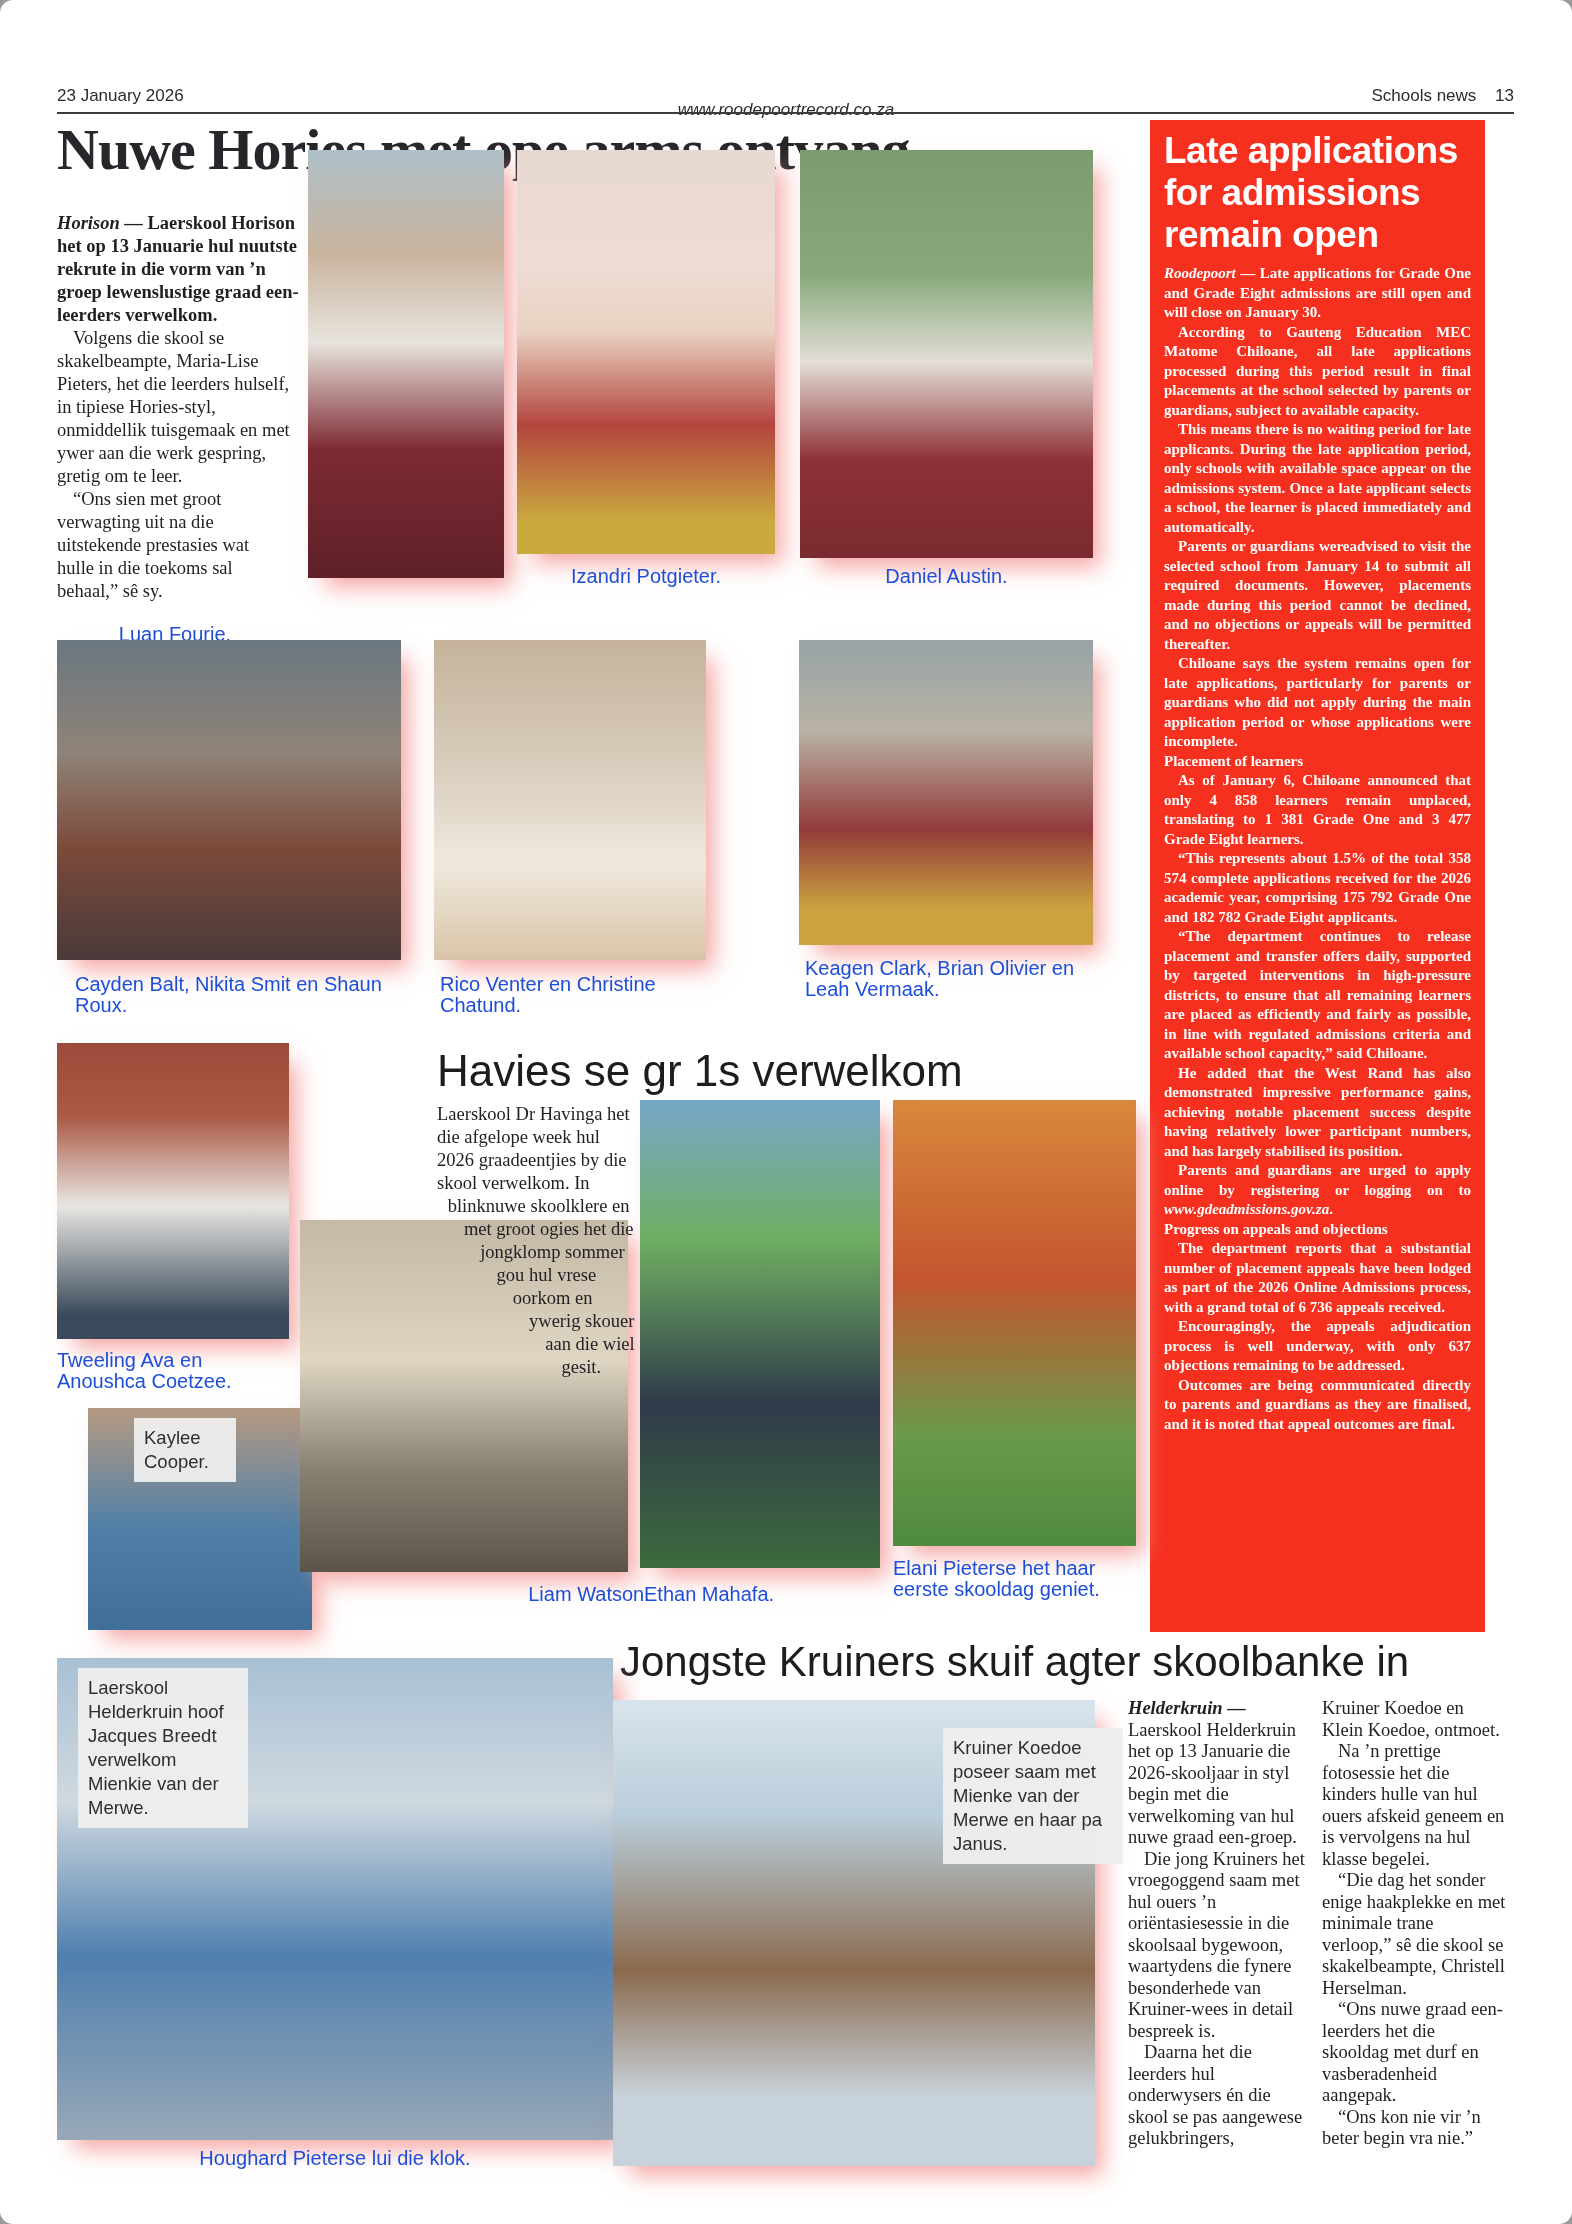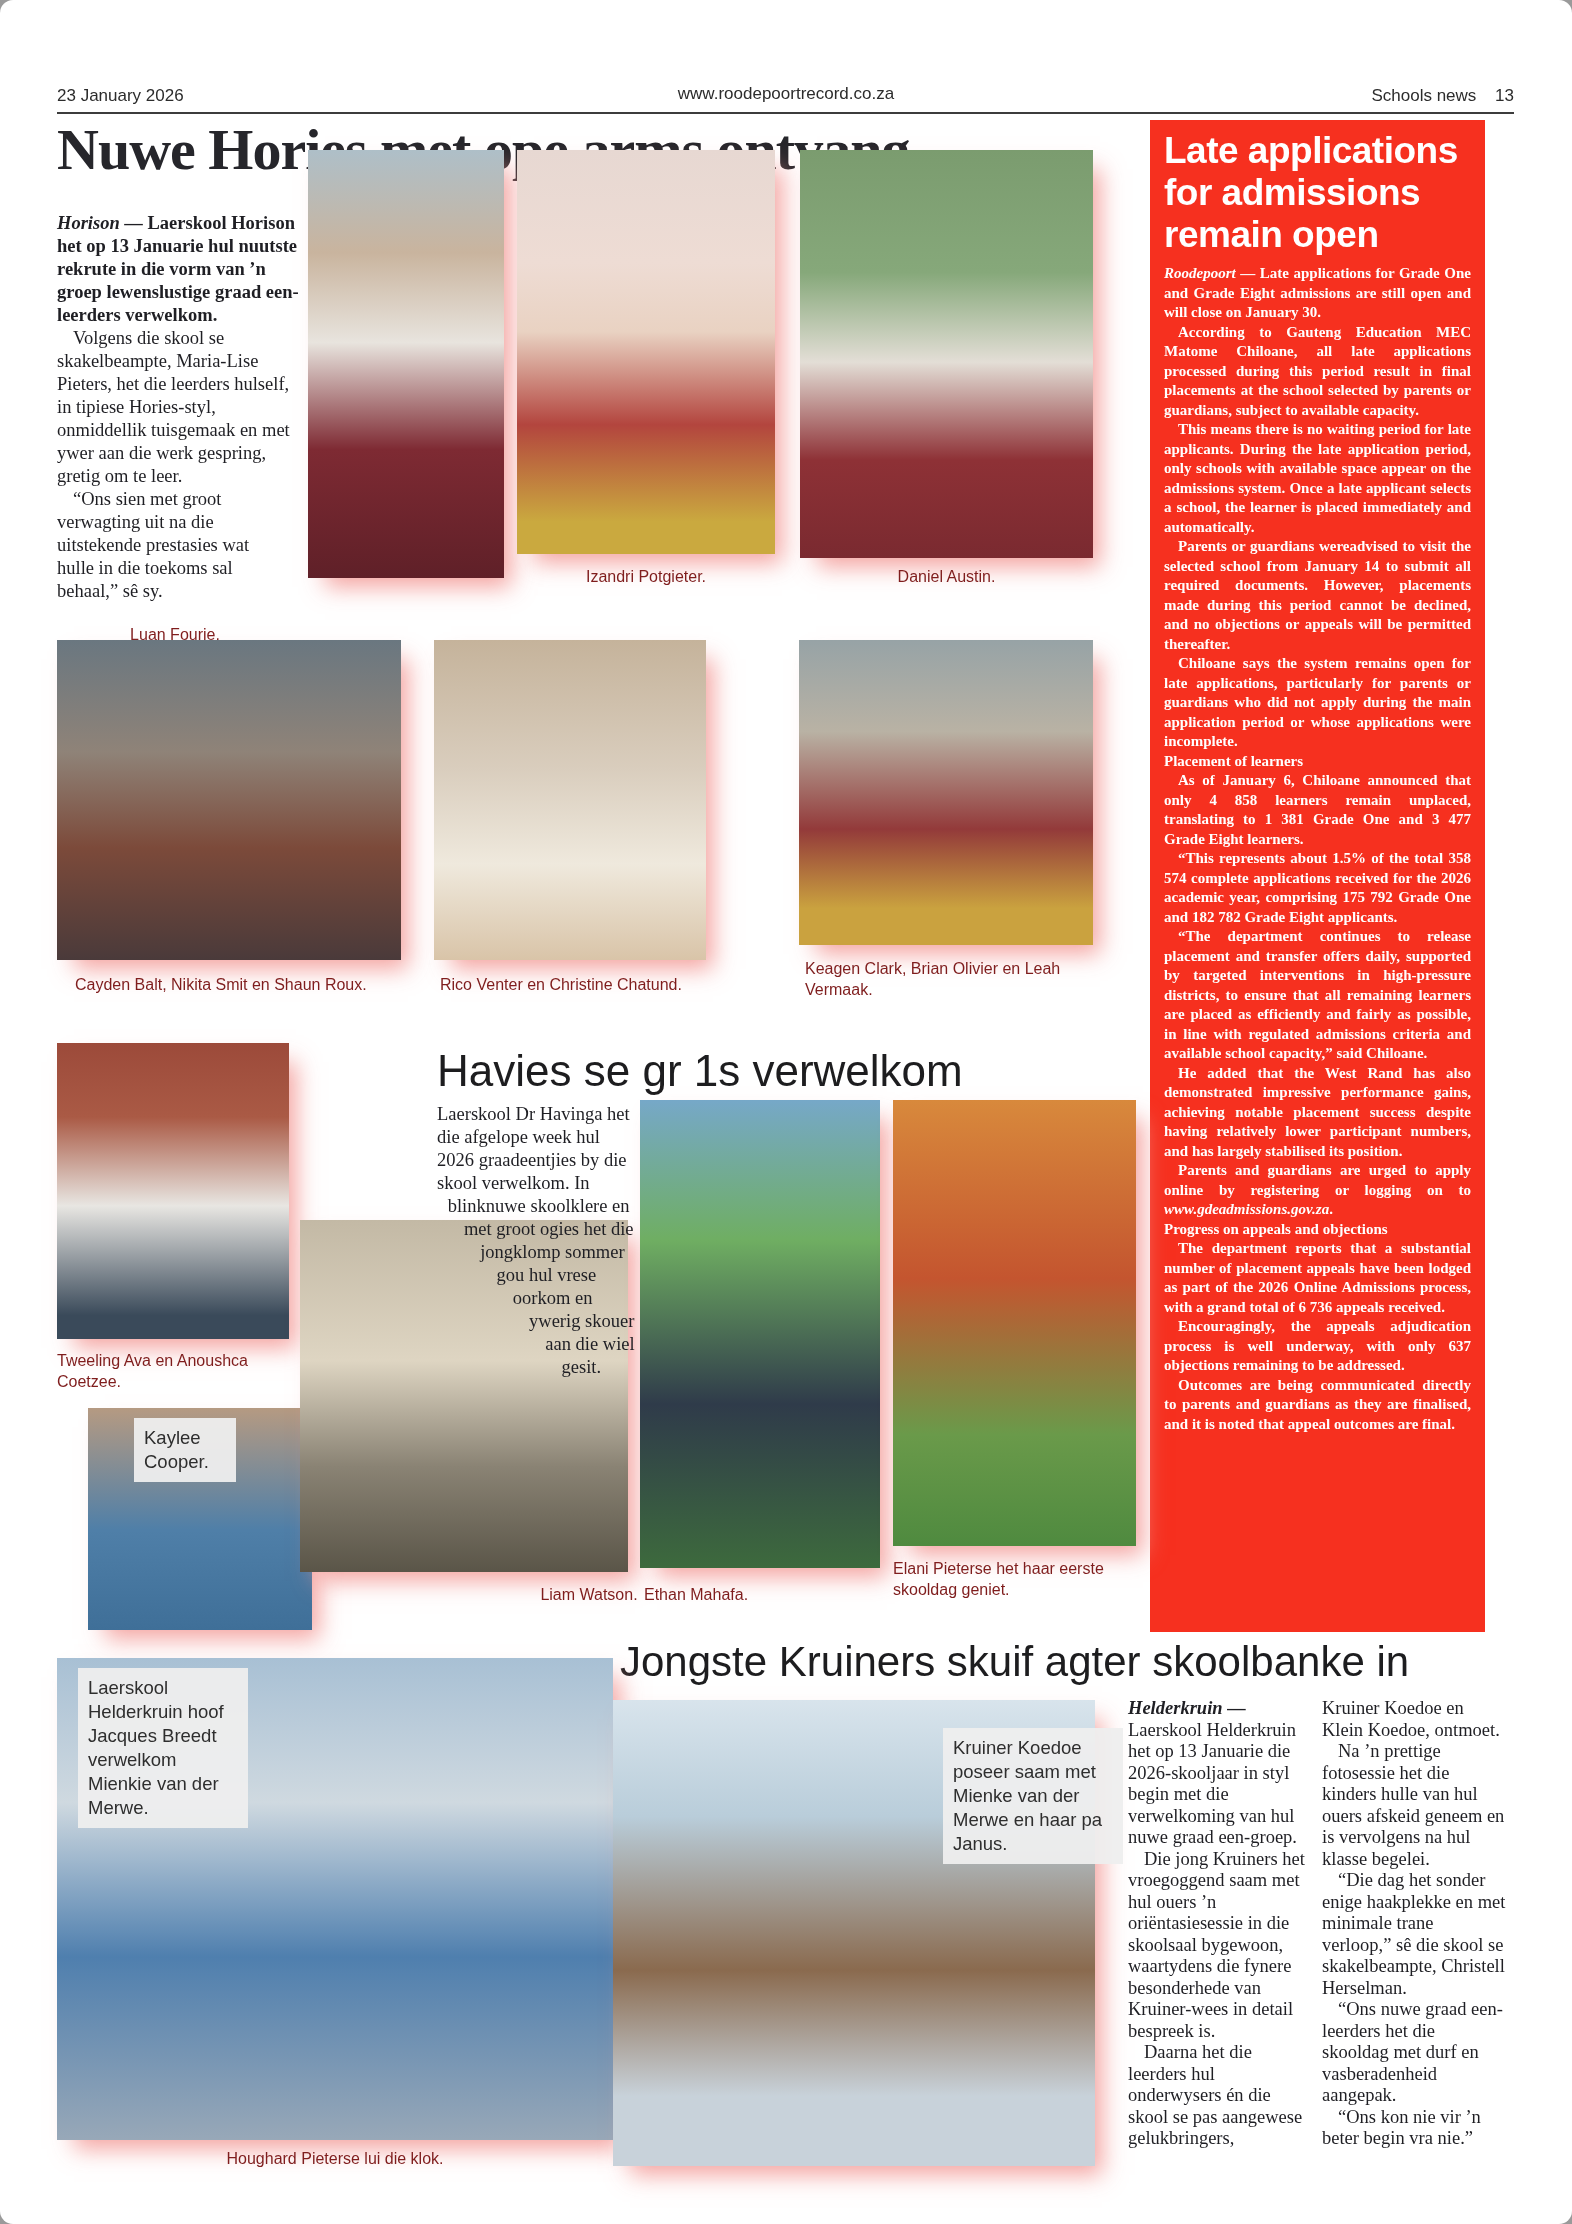--- a/index.html
+++ b/index.html
@@ -26,22 +26,22 @@
 
   
   .body-serif { font-size:18.5px; line-height:23px; color:#1f1f24; }
   .body-serif p { margin:0; }
   .lead { font-weight:bold; }
   .indent { text-indent:16px; }
   .q-narrow { width:196px; }
 
   
   .cap {
-    font-family:"Liberation Sans", sans-serif; font-size:16px; line-height:21px;
-    color:#7f1d1d;
+    font-family:"Liberation Sans", sans-serif; font-size:20px; line-height:21px;
+    color:#1d4ed8;
   }
   .cap-center { text-align:center; }
 
   
   .photo {
     box-shadow:12px 14px 22px -5px rgba(242,148,144,0.85);
   }
   .ov-cap {
     background:rgba(238,238,238,0.95); color:#2e2e2e; padding:8px 10px;
     font-family:"Liberation Sans", sans-serif; font-size:18.5px; line-height:24px;
@@ -88,21 +88,21 @@
   .ph-elani   { background:linear-gradient(180deg,#d8893c 0%,#c4552f 40%,#6a9a4a 75%,#4f8a3f 100%); }
   .ph-principal{background:linear-gradient(180deg,#a8c0d4 0%,#cfd9e0 30%,#4f7fae 62%,#98a8b8 100%); }
   .ph-mascot  { background:linear-gradient(180deg,#d8e4ec 0%,#b9cdda 25%,#8a6a4e 58%,#c8d2da 85%); }
 </style>
 </head>
 <body>
 
 <div id="page">
 
   <div class="abs hdr" style="left:57px; top:86px;">23 January 2026</div>
-  <div class="abs hdr" style="left:0; right:0; top:84px; text-align:center;">www.roodepoortrecord.co.za</div>
+  <div class="abs hdr" style="left:0; right:0; top:100px; text-align:center;font-style:italic;">www.roodepoortrecord.co.za</div>
   <div class="abs hdr" style="right:58px; top:86px;">
     <span>Schools news</span>
     <span style="margin-left:14px;">13</span>
   </div>
   <div class="abs hdr-rule" style="left:57px; top:112px; width:1457px;"></div>
 
   <div class="abs hl-serif" style="left:57px; top:120px;">Nuwe Hories met ope arms ontvang</div>
 
   <div class="abs body-serif" style="left:57px; top:212px; width:245px;">
     <p class="lead"><i>Horison</i><span> — Laerskool Horison het op 13 Januarie hul nuutste rekrute in die vorm van ’n groep lewenslustige graad een-leerders verwelkom.</span></p>

